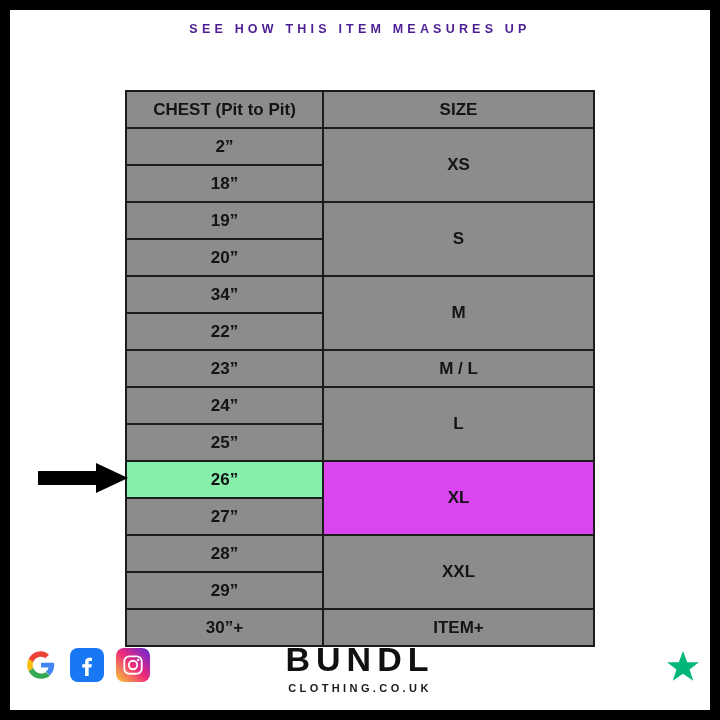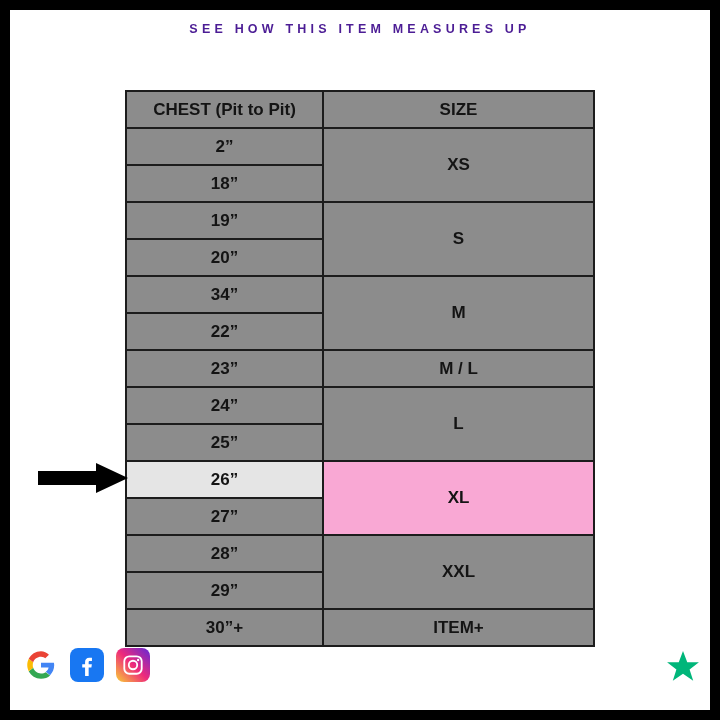--- a/index.html
+++ b/index.html
@@ -61,28 +61,28 @@
   td.head {
     background: #ffffff;
     font-size: 18px;
     height: 38px;
   }
   td.chest {
     background: #8c8c8c;
     width: 195px;
   }
   td.chest.hl {
-    background: #e5e5e5;
+    background: #86efac;
   }
   td.size {
     background: #8c8c8c;
     font-size: 19px;
   }
   td.size.hl {
-    background: #f9a8d4;
+    background: #d946ef;
   }
   .arrow {
     position: absolute;
     left: 28px;
     top: 452px;
     width: 90px;
     height: 32px;
   }
   .arrow svg { display: block; }
   .footer {
@@ -244,20 +244,24 @@
       </div>
       <div class="social" style="background:linear-gradient(45deg,#F9CE34,#EE2A7B,#6228D7);">
         <svg width="22" height="22" viewBox="0 0 24 24">
           <rect x="2.5" y="2.5" width="19" height="19" rx="5.5" fill="none" stroke="#ffffff" stroke-width="2"></rect>
           <circle cx="12" cy="12" r="4.6" fill="none" stroke="#ffffff" stroke-width="2"></circle>
           <circle cx="17.6" cy="6.5" r="1.3" fill="#ffffff"></circle>
         </svg>
       </div>
     </div>
 
+    <div class="brand">
+      <div class="brand-name">BUNDL</div>
+      <div class="brand-sub">CLOTHING.CO.UK</div>
+    </div>
 
     <div class="trustpilot">
       <span>
         <svg width="34" height="34" viewBox="0 0 32 32">
           <polygon points="16,1 20,11.6 31,11.6 22.2,18.3 25.6,29 16,22.4 6.4,29 9.8,18.3 1,11.6 12,11.6" fill="#00b67a"></polygon>
         </svg>
       </span>
     </div>
 
   </div>

